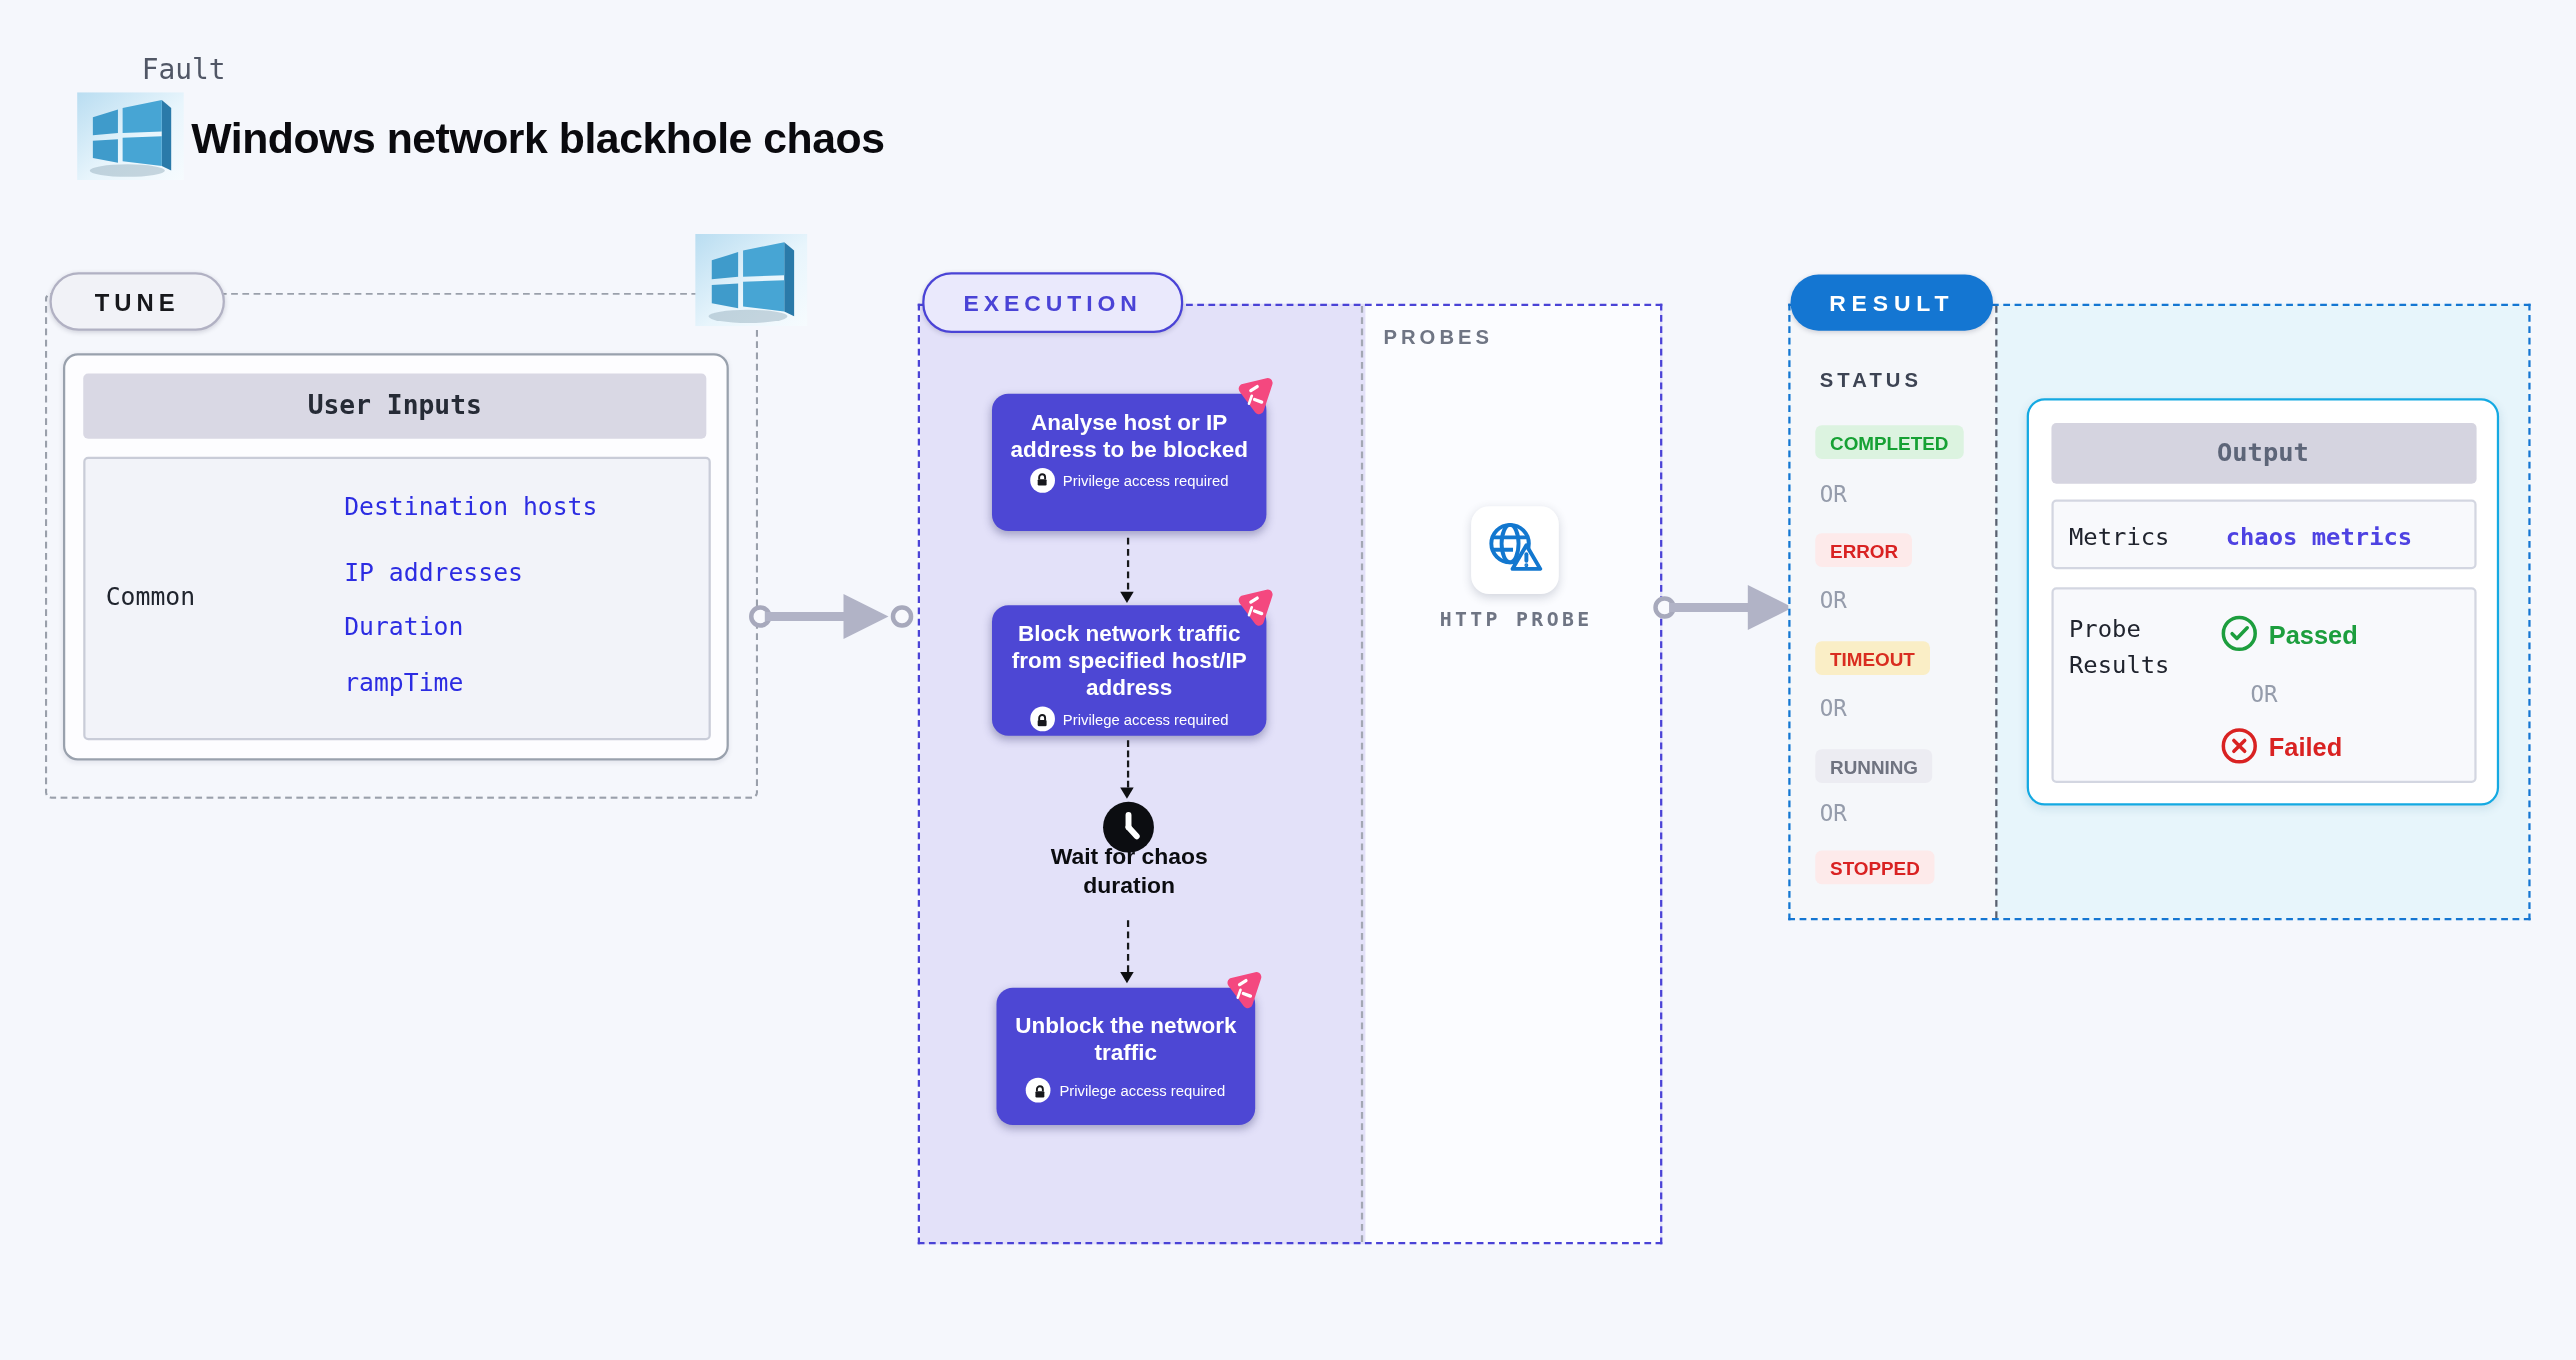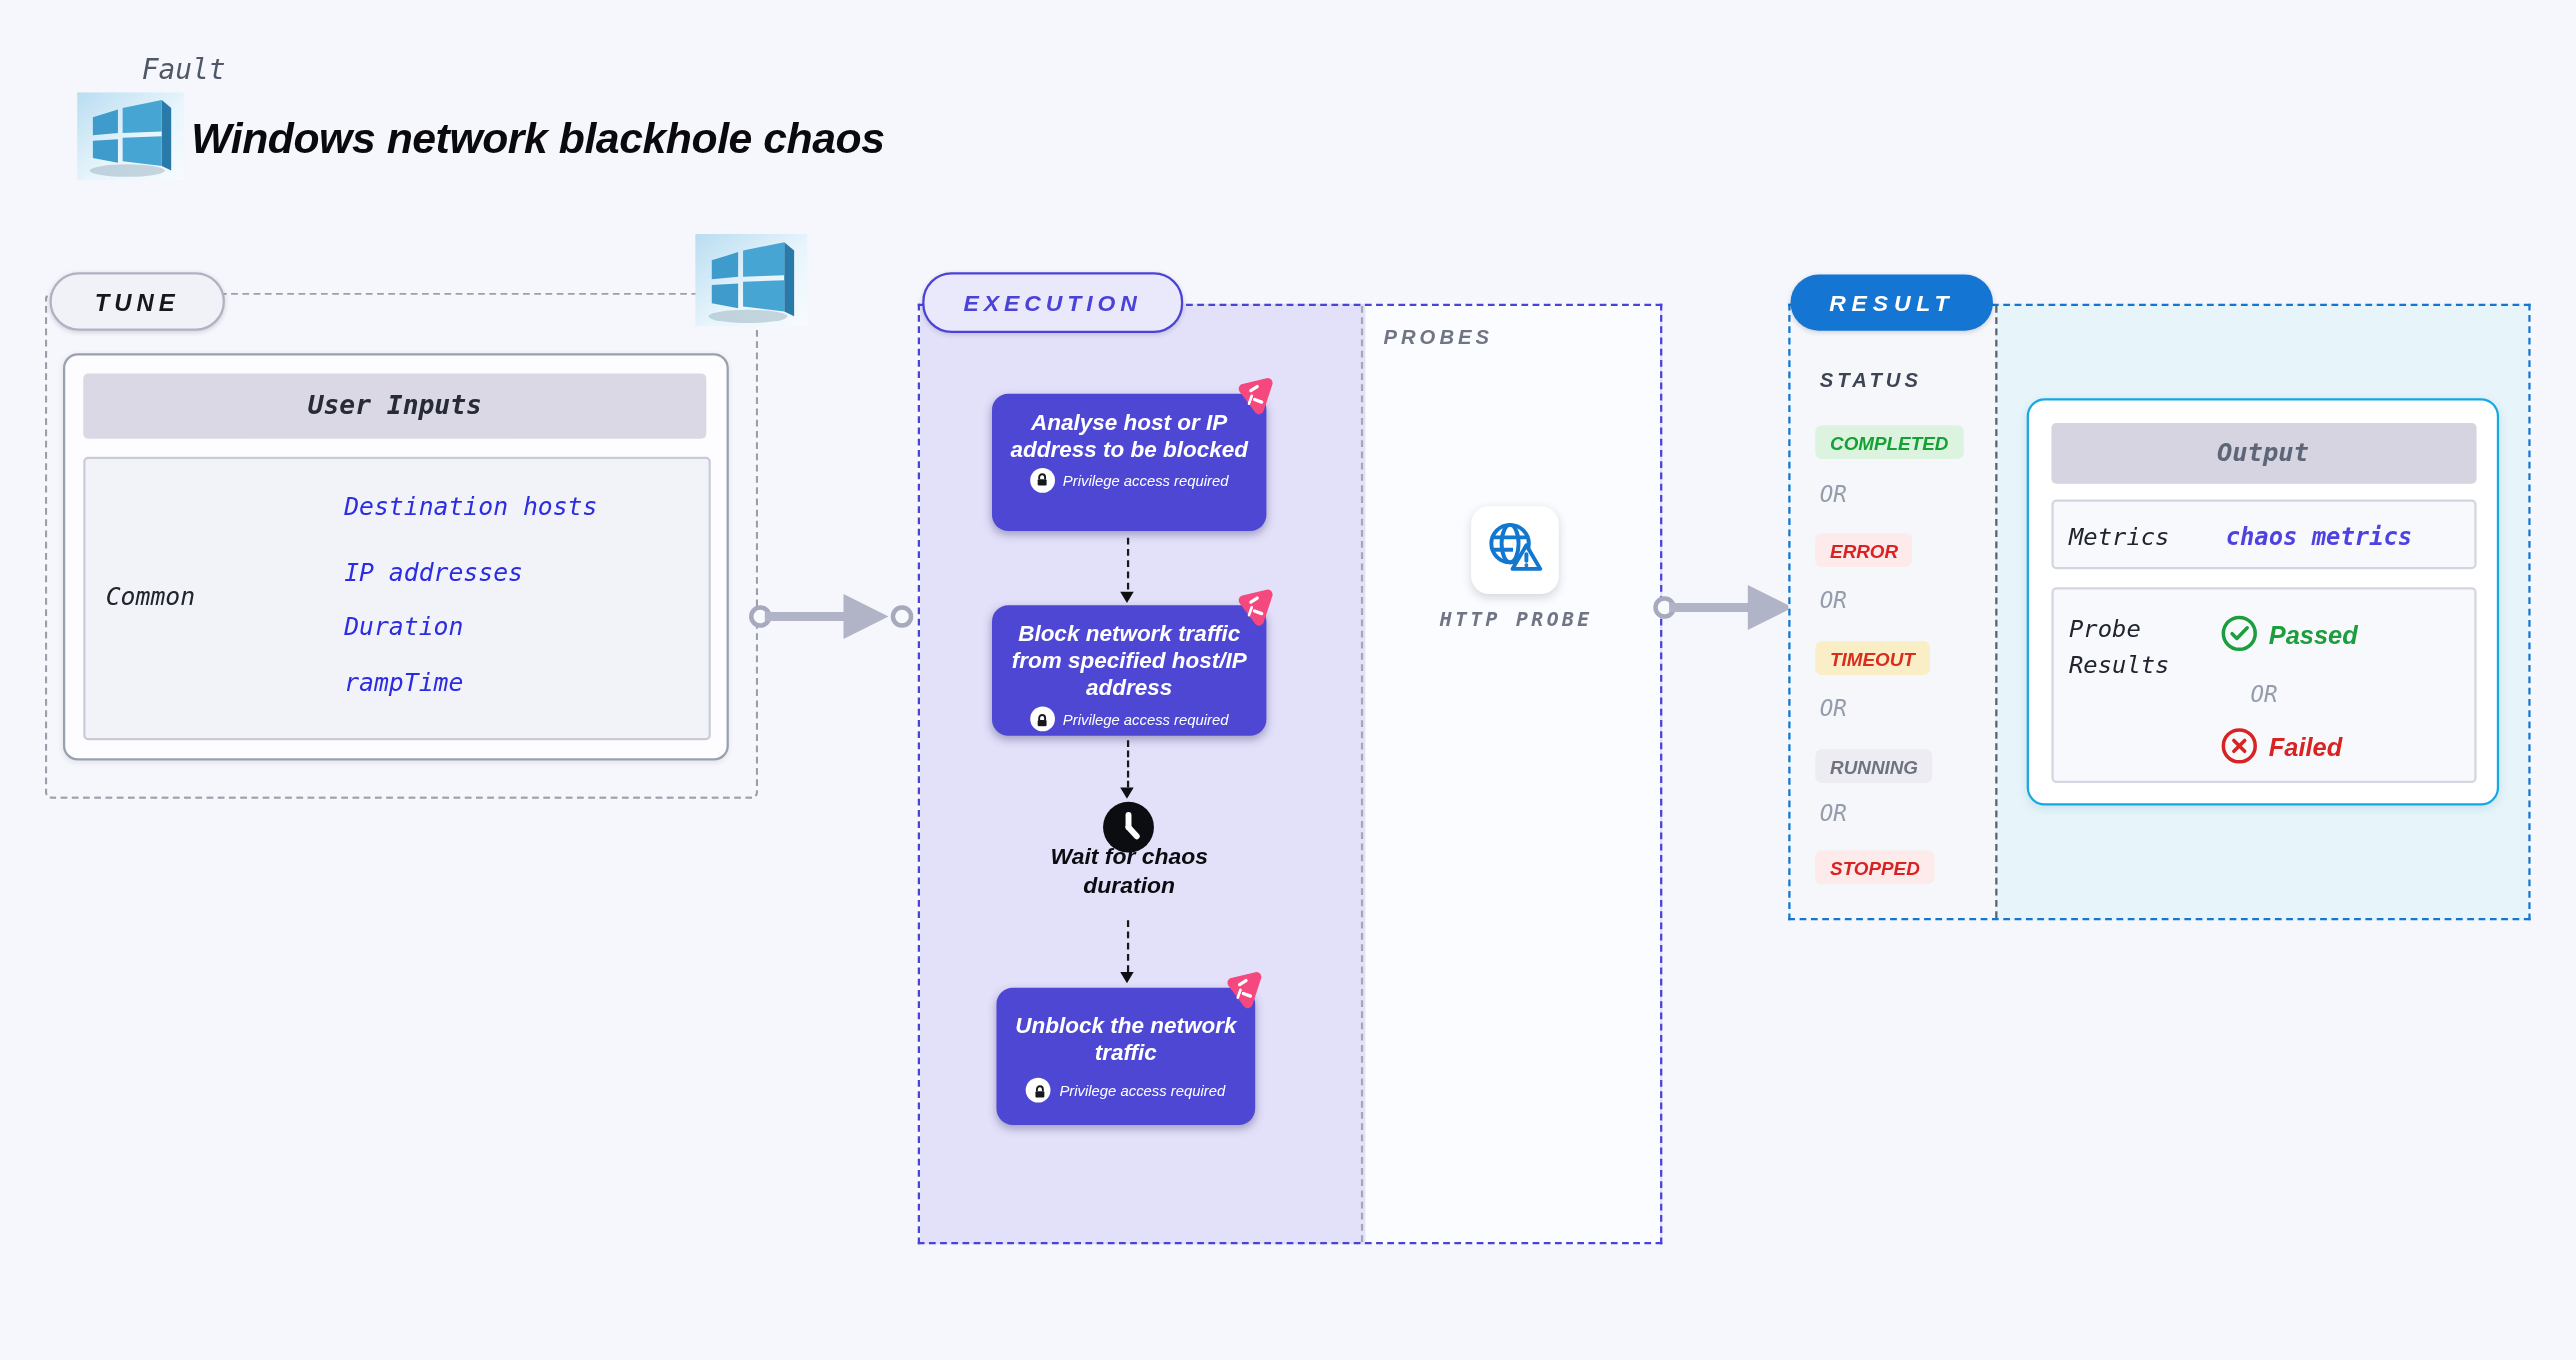--- a/index.html
+++ b/index.html
@@ -1,16 +1,16 @@
 <!DOCTYPE html>
 <html style="font-size:11.7px"><head>
 <meta charset="utf-8">
 <style>
   html,body{margin:0;padding:0;background:#f5f7fc;}
-  #viewport{position:relative;width:2576px;height:1361px;overflow:hidden;font-style:italic;}
+  #viewport{position:relative;width:2576px;height:1361px;overflow:hidden;}
   #stage{position:absolute;left:0;top:0;width:1145px;height:605px;
          transform:scale(2.2494,2.25);transform-origin:0 0;
          background:#f5f7fc;font-family:"Liberation Sans",sans-serif;}
   .abs{position:absolute;}
   .center{display:flex;align-items:center;justify-content:center;}
 
   
   .kicker{left:63px;top:22.6px;font-family:"DejaVu Sans Mono",monospace;font-size:12.4px;font-weight:500;color:#515766;}
   .winlogo-a{left:34px;top:41px;width:48px;height:39px;}
   .winlogo-b{left:309px;top:104px;width:50px;height:41px;}

